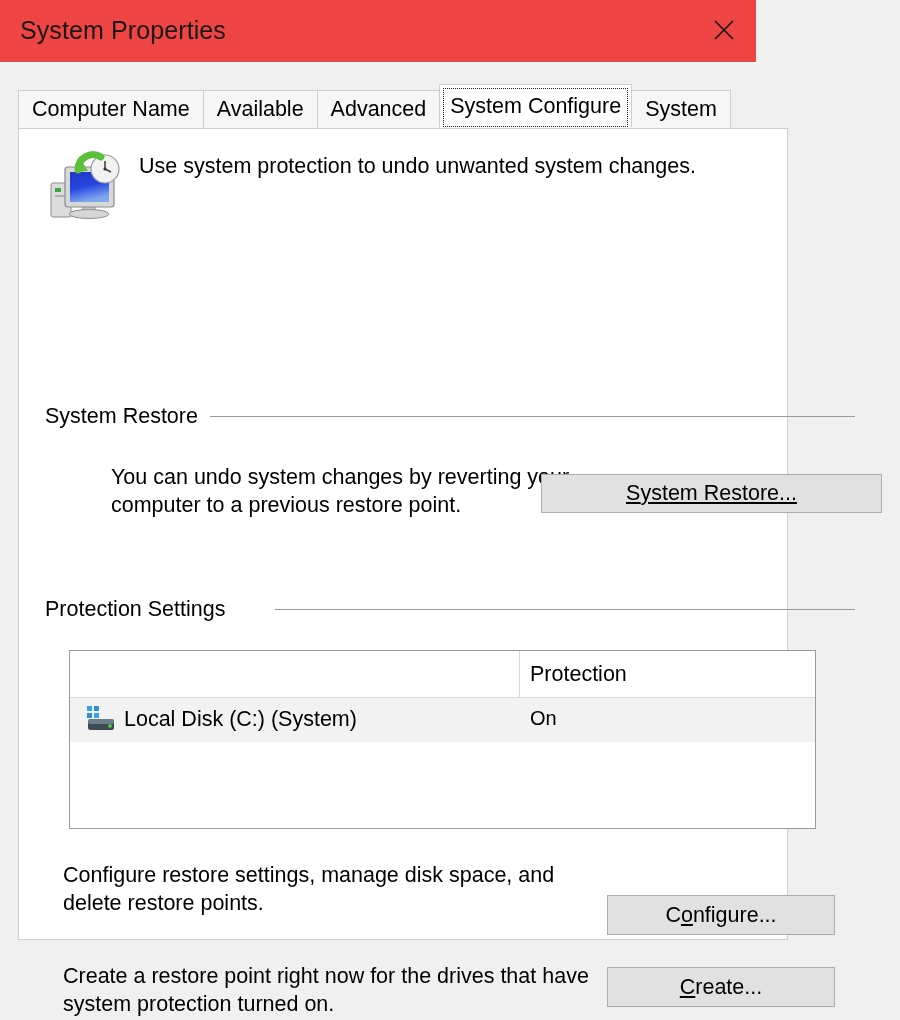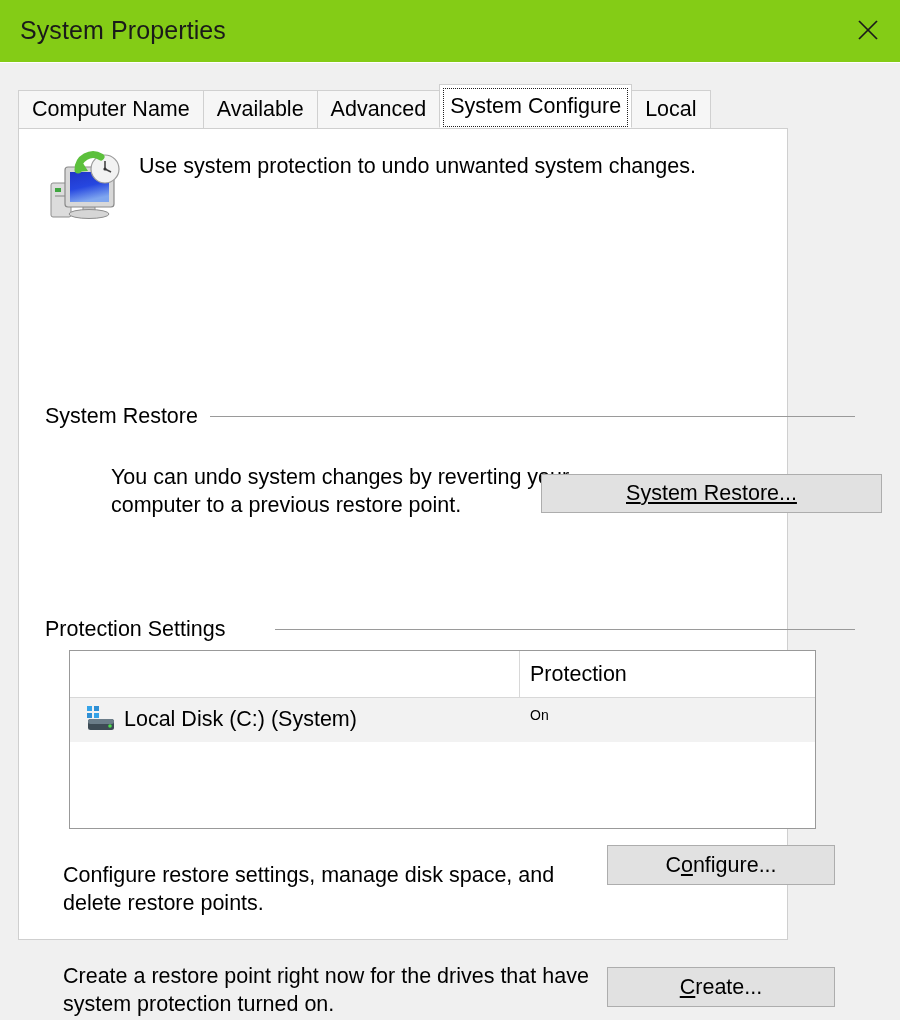--- a/index.html
+++ b/index.html
@@ -20,22 +20,22 @@
     width: 900px;
     height: 1020px;
     background: #f0f0f0;
     box-sizing: border-box;
   }
 
   
   #titlebar {
     position: absolute;
     left: 0; top: 0;
-    width: 900px; height: 62px;
-    background: #84cc16;
+    width: 756px; height: 62px;
+    background: #ef4444;
     border-bottom: 1px solid #ffffff;
   }
   #title-text {
     position: absolute;
     left: 20px; top: 16px;
     font-size: 25px;
     letter-spacing: 0.1px;
     color: #1a1a1a;
     white-space: nowrap;
   }
@@ -124,21 +124,21 @@
     color: #000000;
     white-space: nowrap;
     padding-right: 12px;
   }
   .group-header .group-rule {
     flex: 1 1 auto;
     height: 1px;
     background: #9a9a9a;
   }
   #group-system-restore { top: 275px; }
-  #group-protection-settings { top: 488px; gap: 38px; }
+  #group-protection-settings { top: 468px; gap: 38px; }
 
   
   .body-text {
     position: absolute;
     font-size: 21.5px;
     line-height: 28px;
     color: #000000;
   }
   #restore-desc { left: 48px; top: 334px; width: 480px; margin-left: 44px; }
   #configure-desc { left: 44px; top: 732px; width: 520px; }
@@ -155,21 +155,21 @@
     color: #000000;
     display: flex;
     align-items: center;
     justify-content: center;
     cursor: default;
     white-space: nowrap;
   }
   .accel { text-decoration: underline; }
 
   #btn-system-restore { left: 522px; top: 345px; width: 341px; height: 39px; text-decoration: underline; }
-  #btn-configure { left: 588px; top: 716px; width: 228px; height: 40px; }
+  #btn-configure { left: 588px; top: 766px; width: 228px; height: 40px; }
   #btn-create { left: 588px; top: 838px; width: 228px; height: 40px; }
 
   
   #drives-list {
     position: absolute;
     left: 50px; top: 521px;
     width: 747px; height: 179px;
     background: #ffffff;
     border: 1px solid #999999;
     box-sizing: border-box;
@@ -201,21 +201,21 @@
     height: 44px;
     background: #f2f2f2;
   }
   .drive-row .drive-icon { position: absolute; left: 16px; top: 8px; width: 30px; height: 27px; }
   .drive-row .drive-name {
     position: absolute; left: 54px; top: 9px;
     font-size: 21.5px; color: #000000; white-space: nowrap;
   }
   .drive-row .drive-protection {
     position: absolute; left: 460px; top: 9px;
-    font-size: 14px; color: #000000; white-space: nowrap;
+    font-size: 20px; color: #000000; white-space: nowrap;
   }
 
   
   #footer { position: absolute; left: 0; top: 952px; width: 900px; height: 68px; }
 </style>
 </head>
 <body>
 
 <div id="dialog">
 
@@ -239,21 +239,21 @@
       <span>Available</span>
     </div>
     <div class="tab">
       <span>Advanced</span>
     </div>
     <div class="tab selected">
       <span>System Configure</span>
       <span class="tab-focus"></span>
     </div>
     <div class="tab">
-      <span>Local</span>
+      <span>System</span>
     </div>
   </div>
 
   <div id="tabpanel">
 
     <div id="header-icon">
       <svg width="78" height="78" viewBox="0 0 78 78">
 
         <rect x="6" y="40" width="20" height="34" rx="2" fill="#dcdcdc" stroke="#8d8d8d" stroke-width="1"></rect>
         <rect x="10" y="45" width="6" height="4" fill="#3fa63f"></rect>

